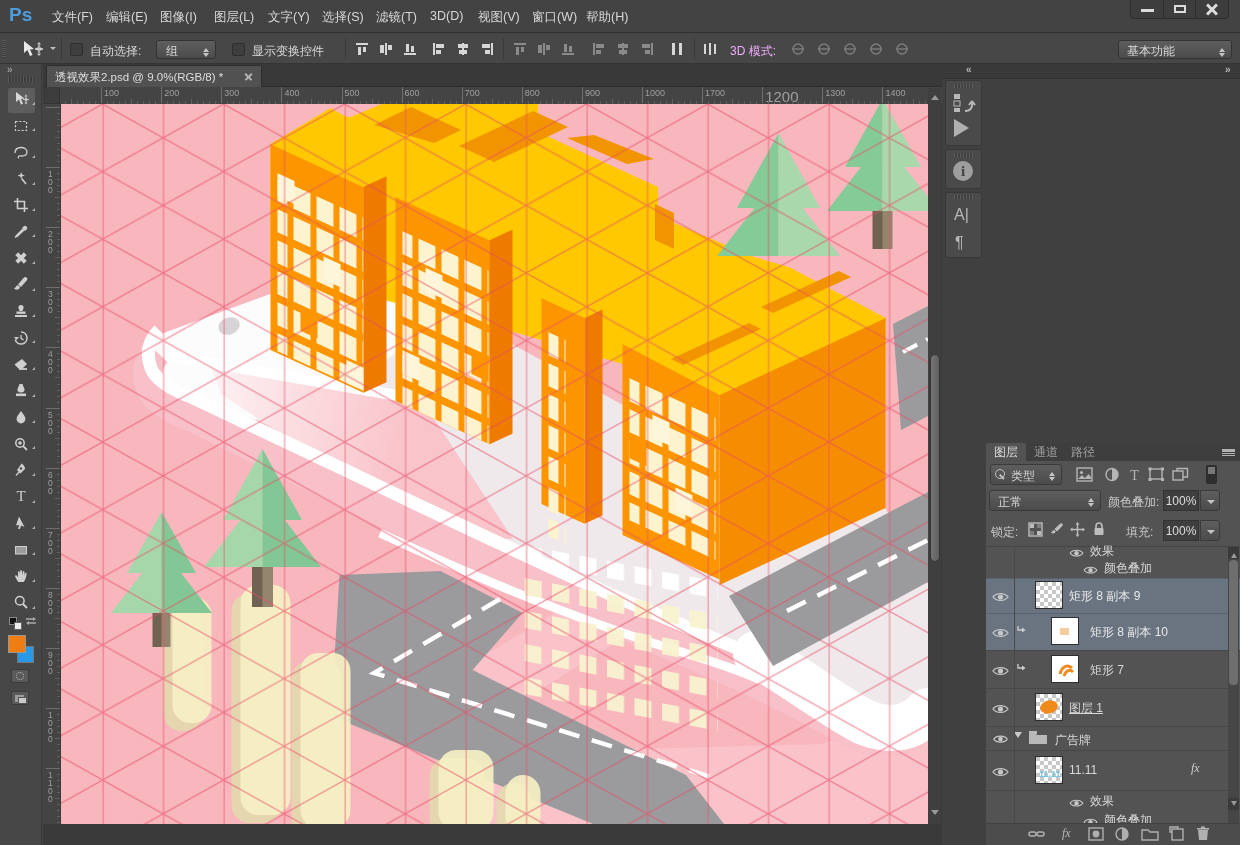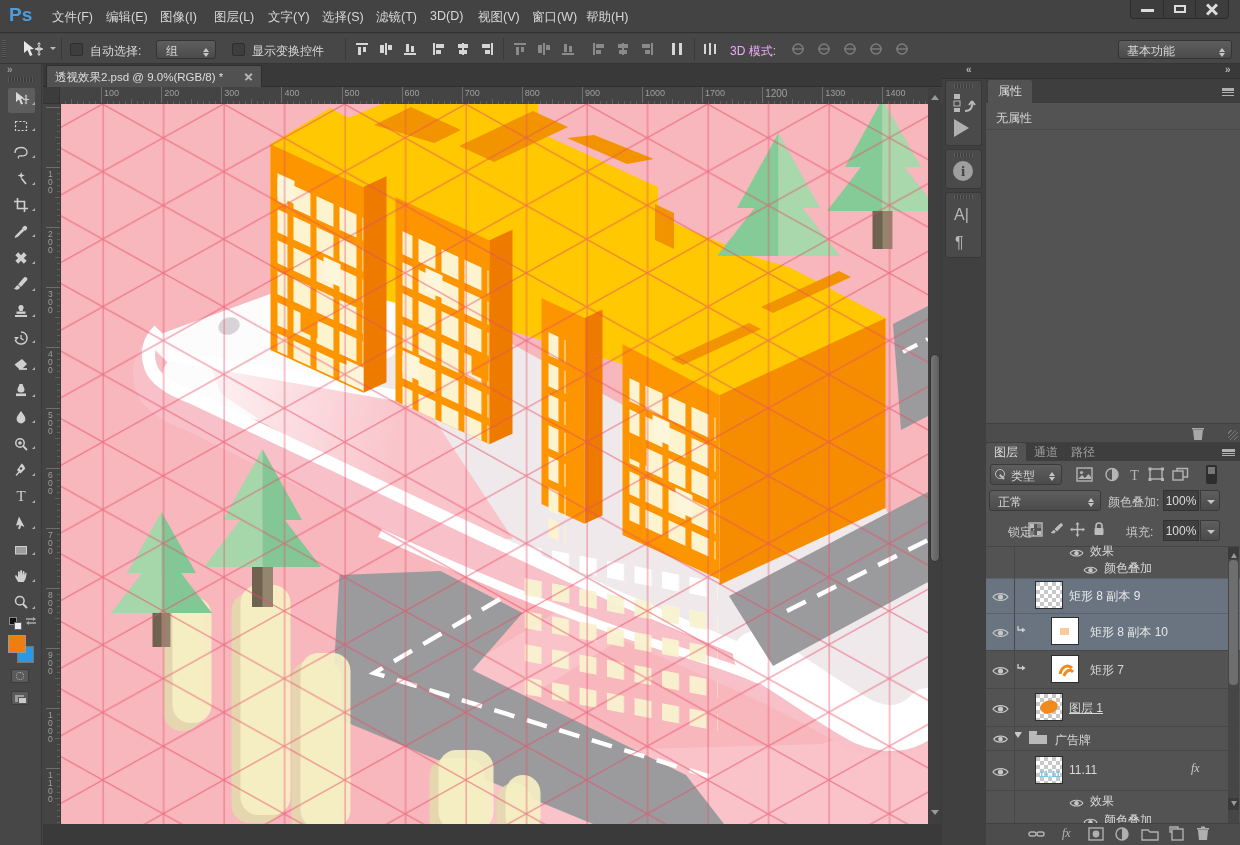--- a/index.html
+++ b/index.html
@@ -441,21 +441,21 @@
 <div class="abs" style="left:665.1px;top:37px;width:1px;height:3px;background:#606060"></div>
 <div class="abs" style="left:671.1px;top:37px;width:1px;height:3px;background:#606060"></div>
 <div class="abs" style="left:677.1px;top:37px;width:1px;height:3px;background:#606060"></div>
 <div class="abs" style="left:683.1px;top:37px;width:1px;height:3px;background:#606060"></div>
 <div class="abs" style="left:689.2px;top:35px;width:1px;height:5px;background:#606060"></div>
 <div class="abs" style="left:695.2px;top:37px;width:1px;height:3px;background:#606060"></div>
 <div class="abs" style="left:701.2px;top:37px;width:1px;height:3px;background:#606060"></div>
 <div class="abs" style="left:707.2px;top:37px;width:1px;height:3px;background:#606060"></div>
 <div class="abs" style="left:713.2px;top:37px;width:1px;height:3px;background:#606060"></div>
 <div class="abs" style="left:719.2px;top:23px;width:1px;height:16px;background:#6e6e6e"></div>
-<div class="abs" style="left:722.2px;top:24px;color:#9f9f9f;font-size:10px">1200</div>
+<div class="abs" style="left:722.2px;top:24px;color:#9f9f9f;font-size:15px">1200</div>
 <div class="abs" style="left:725.2px;top:37px;width:1px;height:3px;background:#606060"></div>
 <div class="abs" style="left:731.2px;top:37px;width:1px;height:3px;background:#606060"></div>
 <div class="abs" style="left:737.2px;top:37px;width:1px;height:3px;background:#606060"></div>
 <div class="abs" style="left:743.2px;top:37px;width:1px;height:3px;background:#606060"></div>
 <div class="abs" style="left:749.3px;top:35px;width:1px;height:5px;background:#606060"></div>
 <div class="abs" style="left:755.3px;top:37px;width:1px;height:3px;background:#606060"></div>
 <div class="abs" style="left:761.3px;top:37px;width:1px;height:3px;background:#606060"></div>
 <div class="abs" style="left:767.3px;top:37px;width:1px;height:3px;background:#606060"></div>
 <div class="abs" style="left:773.3px;top:37px;width:1px;height:3px;background:#606060"></div>
 <div class="abs" style="left:779.3px;top:23px;width:1px;height:16px;background:#6e6e6e"></div>
@@ -775,39 +775,20 @@
 <path d="M13 19 C19 19 21 15 20 9 M20 9 l-3 4 M20 9 l3 4" fill="none" stroke="#b8b8b8" stroke-width="2"></path>
       </svg>
 <div class="abs" style="left:12px;top:55px;width:0;height:0;border:9px solid transparent;border-left:15px solid #b0b0b0"></div>
 <div class="abs" style="left:12px;top:89px;width:19px;height:4px;background:repeating-linear-gradient(90deg,#5f5f5f 0 1px,#404040 1px 3px)"></div>
 <div class="abs" style="left:11px;top:97px;width:20px;height:20px;border-radius:50%;background:#9e9e9e;color:#434343;font-weight:bold;font-size:15px;text-align:center;line-height:20px;font-family:'Liberation Serif',serif">i</div>
 <div class="abs" style="left:3px;top:128px;width:37px;height:66px;background:#4a4a4a;border:1px solid #383838;border-radius:3px"></div>
 <div class="abs" style="left:12px;top:131px;width:19px;height:4px;background:repeating-linear-gradient(90deg,#5f5f5f 0 1px,#404040 1px 3px)"></div>
 <div class="abs" style="left:12px;top:142px;color:#b8b8b8;font-size:16px">A|</div>
 <div class="abs" style="left:13px;top:170px;color:#b8b8b8;font-size:16px">¶</div>
 </div>
-<div class="abs" style="left:986px;top:79px;width:254px;height:363px;background:#464646">
-<div class="abs" style="left:0;top:0;width:254px;height:24px;background:#3e3e3e"></div>
-<div class="abs" style="left:2px;top:1px;width:44px;height:23px;background:#535353;border-radius:2px 2px 0 0;color:#dcdcdc;font-size:12px;text-align:center;line-height:23px">属性</div>
-<div class="abs" style="right:6px;top:9px;width:12px;height:8px;border-top:3px solid #b0b0b0;border-bottom:1px solid #b0b0b0">
-        <div style="height:2px;border-bottom:1px solid #b0b0b0"></div>
-      </div>
-<div class="abs" style="left:0;top:24px;width:254px;height:339px;background:#535353"></div>
-<div class="abs txt" style="left:10px;top:31px">无属性</div>
-<div class="abs" style="left:0;top:50px;width:254px;height:1px;background:#494949"></div>
-<div class="abs" style="left:0;top:344px;width:254px;height:19px;background:#4c4c4c;border-top:1px solid #414141">
-<svg class="abs" style="left:205px;top:3px" width="14" height="14" viewBox="0 0 14 14">
-          <g fill="#a8a8a8">
-            <path d="M2 3 h10 l-1.2 10 h-7.6z"></path>
-            <rect x="1" y="1" width="12" height="1.6"></rect>
-          </g>
-        </svg>
-<div class="abs" style="right:2px;bottom:2px;width:10px;height:10px;background:repeating-linear-gradient(135deg,transparent 0 2px,#777 2px 3px)"></div>
-</div>
-    </div>
 <div class="abs" style="left:986px;top:443px;width:254px;height:402px;background:#535353;overflow:hidden">
 <div class="abs" style="left:0;top:0;width:254px;height:18px;background:#3e3e3e"></div>
 <div class="abs" style="left:0;top:0;width:40px;height:18px;background:#535353;border-radius:2px 2px 0 0;color:#dcdcdc;font-size:12px;text-align:center;line-height:18px">图层</div>
 <div class="abs" style="left:42px;top:0;width:36px;height:18px;color:#9f9f9f;font-size:12px;text-align:center;line-height:18px">通道</div>
 <div class="abs" style="left:79px;top:0;width:36px;height:18px;color:#9f9f9f;font-size:12px;text-align:center;line-height:18px">路径</div>
 <div class="abs" style="right:5px;top:6px;width:13px;height:8px;border-top:3px solid #b0b0b0">
         <div style="height:2px;border-bottom:1px solid #b0b0b0"></div>
         <div style="height:2px;border-bottom:1px solid #b0b0b0"></div>
       </div>
 <div class="abs" style="left:4px;top:21px;width:72px;height:21px;background:linear-gradient(#5e5e5e,#4b4b4b);border:1px solid #3a3a3a;border-radius:3px">
@@ -846,21 +827,21 @@
 <div class="abs" style="left:3px;top:47px;width:112px;height:21px;background:linear-gradient(#5e5e5e,#4b4b4b);border:1px solid #3a3a3a;border-radius:3px">
 <div class="abs txt" style="left:8px;top:3px">正常</div>
 <div class="abs" style="right:6px;top:4px;width:0;height:0;border:3.5px solid transparent;border-bottom:4px solid #c5c5c5"></div>
         <div class="abs" style="right:6px;top:12px;width:0;height:0;border:3.5px solid transparent;border-top:4px solid #c5c5c5"></div>
       </div>
 <div class="abs txt" style="left:122px;top:51px;color:#c9c9c9">颜色叠加:</div>
 <div class="abs" style="left:177px;top:47px;width:36px;height:21px;background:#3f3f3f;border:1px solid #333;color:#ddd;font-size:12px;text-align:center;line-height:20px">100%</div>
 <div class="abs" style="left:214px;top:47px;width:20px;height:21px;background:linear-gradient(#5e5e5e,#4b4b4b);border:1px solid #3a3a3a;border-radius:0 3px 3px 0">
         <div class="abs" style="left:6px;top:9px;width:0;height:0;border:4px solid transparent;border-top-color:#c5c5c5"></div>
       </div>
-<div class="abs txt" style="left:22px;top:81px;color:#c9c9c9">锁定:</div>
+<div class="abs txt" style="left:5px;top:81px;color:#c9c9c9">锁定:</div>
 <svg class="abs" style="left:42px;top:79px" width="15" height="15" viewBox="0 0 15 15">
         <rect x="1" y="1" width="13" height="13" fill="none" stroke="#bdbdbd" stroke-width="1.4"></rect>
         <g fill="#bdbdbd">
           <rect x="2" y="2" width="4" height="4"></rect>
           <rect x="9" y="2" width="4" height="4" opacity="0.4"></rect>
           <rect x="2" y="9" width="4" height="4" opacity="0.4"></rect>
           <rect x="9" y="9" width="4" height="4"></rect>
         </g>
       </svg>
 <svg class="abs" style="left:63px;top:79px" width="15" height="15" viewBox="0 0 15 15">

